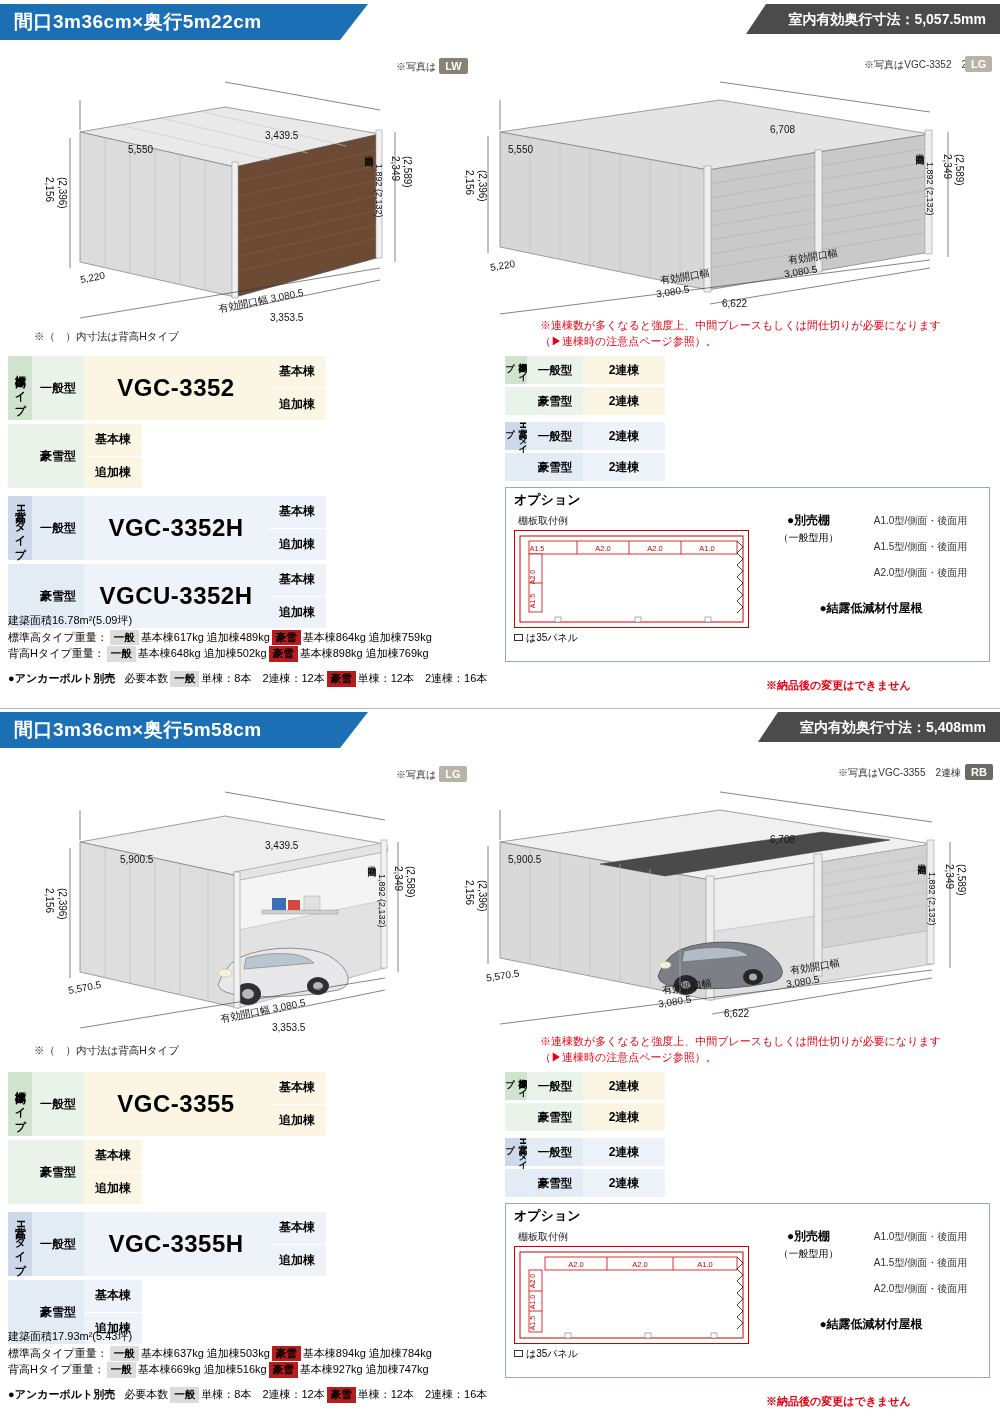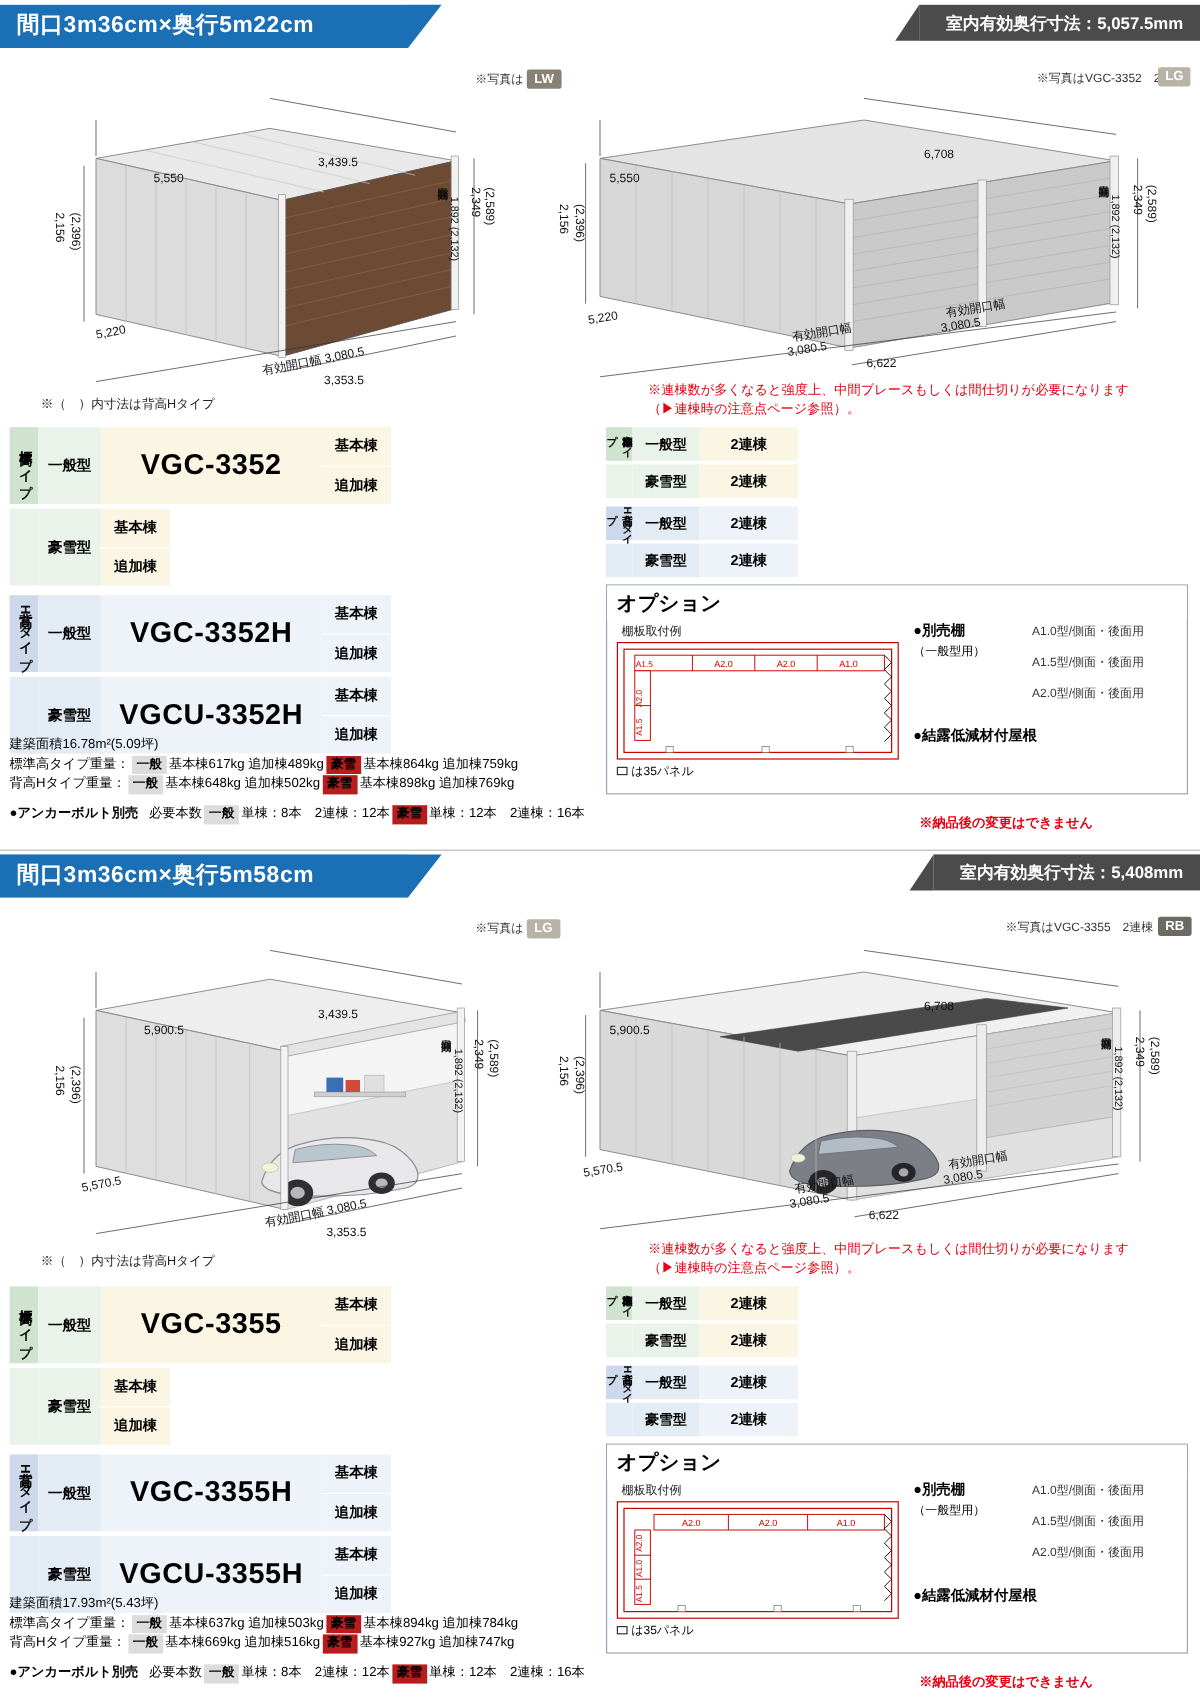--- a/index.html
+++ b/index.html
@@ -107,26 +107,26 @@
   .rrow .rtype.blue { background:#e3ebf5; }
   .rrow .rval {
     flex:1; background:#fbf6e4; font-size:12px; font-weight:bold;
     display:flex; align-items:center; justify-content:center;
   }
   .rrow .rval.blue { background:#eef3fa; }
 
   
   .optbox { position:absolute; border:1px solid #9aa7b5; background:#fff; }
   .opttitle {
-    font-size:17px; font-weight:bold; padding:3px 8px; background:#fff;
+    font-size:13px; font-weight:bold; padding:3px 8px; background:#fff;
   }
   .optinner { display:flex; padding:0 8px 8px 8px; }
   .shelfbox { width:235px; border:1px solid #c00; position:relative; background:#fff; }
   .shelf-label { font-size:10px; padding:2px 4px; color:#222; }
-  .optright { flex:1; padding-left:12px; font-size:11px; }
+  .optright { flex:1; padding-left:12px; font-size:11px;text-align:center; }
   .optright .bullet { font-size:12px; font-weight:bold; margin-bottom:2px; }
   .optright .sub { font-size:10px; color:#333; margin:2px 0 2px 4px; }
   .optright .small { font-size:10px; }
 
   
   .spec { position:absolute; font-size:11px; line-height:1.5; }
   .chip {
     display:inline-block; background:#dcdcdc; font-size:10.5px;
     padding:0 4px; margin:0 2px; font-weight:bold;
   }
@@ -567,21 +567,20 @@
       <div class="type blue">一般型</div>
       <div class="name blue">VGC-3355H</div>
       <div class="sub blue">
         <div>基本棟</div>
         <div>追加棟</div>
       </div>
     </div>
     <div class="mrow">
       <div class="tag blue" style="background:#e3ebf5;"></div>
       <div class="type blue">豪雪型</div>
-      <div class="name blue">VGCU-3355H</div>
       <div class="sub blue">
         <div>基本棟</div>
         <div>追加棟</div>
       </div>
     </div>
   </div>
 
   <div class="rentou" style="left:505px; top:364px;">
     <div class="rrow">
       <div class="rtag">標準高タイプ</div>

